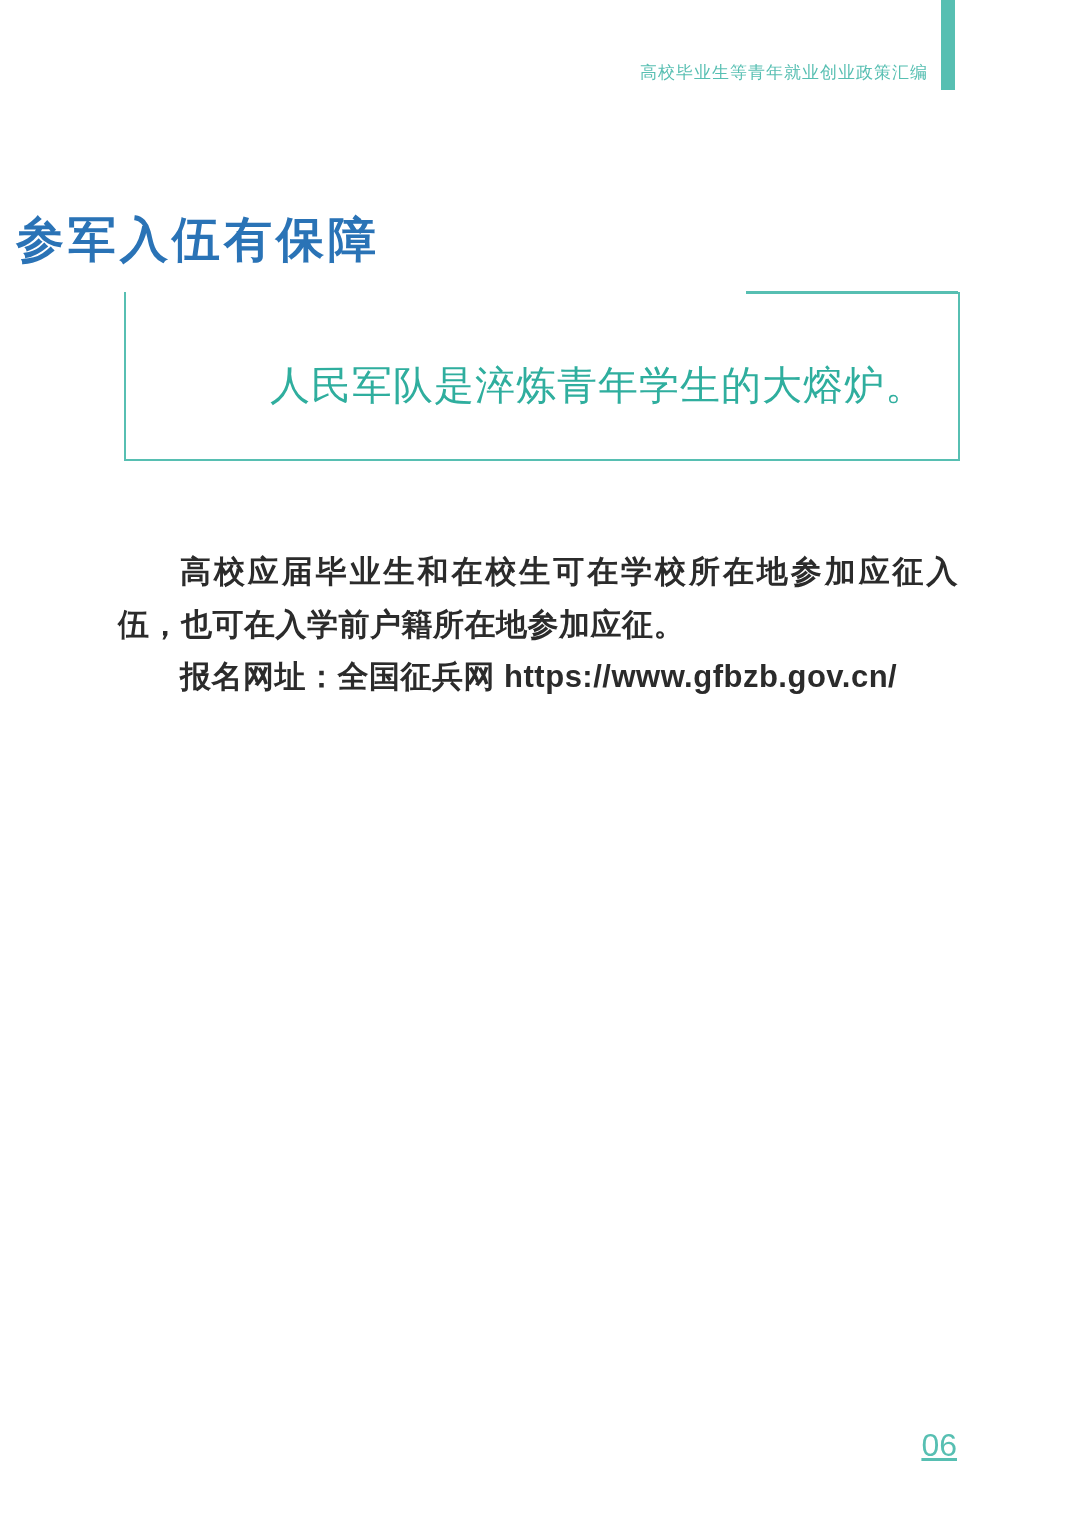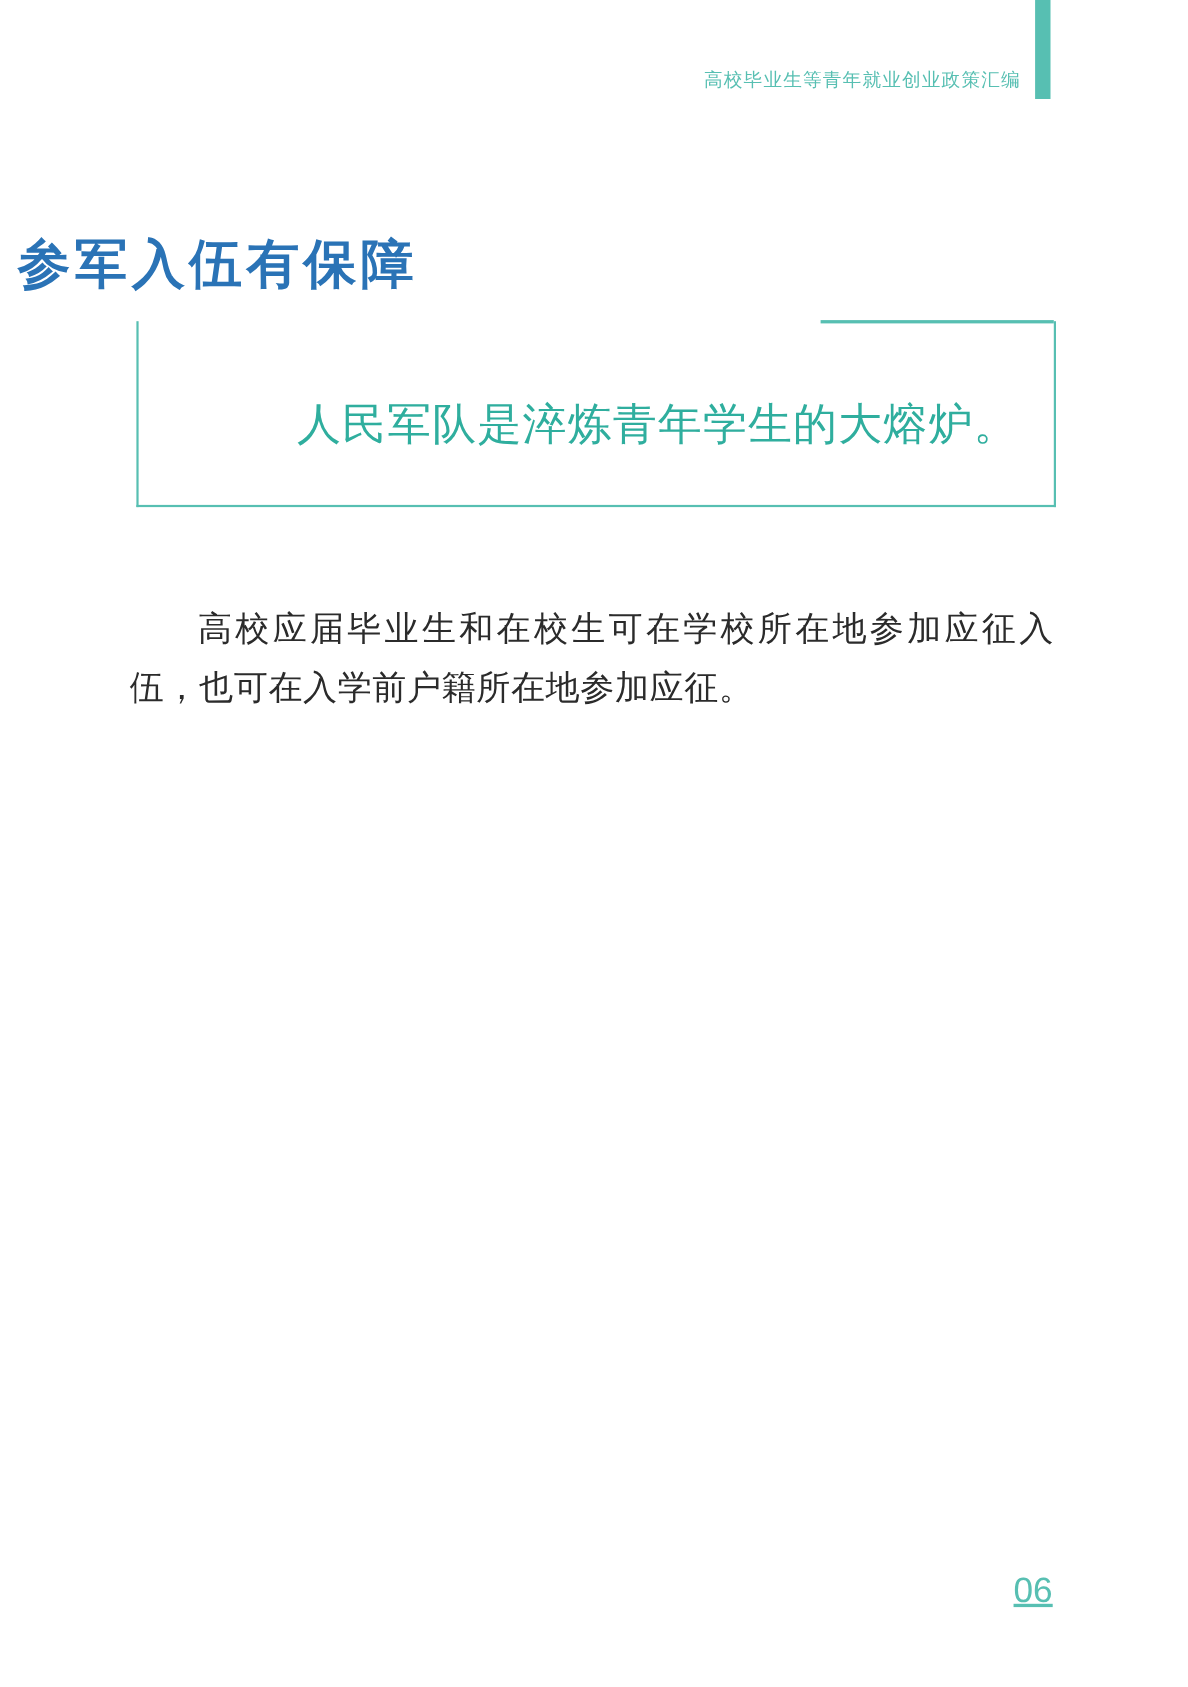--- a/index.html
+++ b/index.html
@@ -89,20 +89,21 @@
     width: 840px;
     color: var(--body-text, #2B2B2B);
   }
   .body-text p.para {
     margin: 0;
     font-size: 31px;
     line-height: 52.5px;
     text-align: justify;
     text-indent: 2em;
     letter-spacing: 0.5px;
+    font-weight: bold;
   }
 
   
   .page-number {
     position: absolute;
     top: 1427px;
     right: 123px;
     font-size: 32px;
     color: var(--accent-teal, #57BFB2);
     text-decoration: underline;
@@ -115,15 +116,16 @@
 <div class="header-title">高校毕业生等青年就业创业政策汇编</div>
 
 <h1 class="page-title">参军入伍有保障</h1>
 
 <div class="quote-box">
   <div class="quote-text">人民军队是淬炼青年学生的大熔炉。</div>
 </div>
 
 <div class="body-text">
     <p class="para">高校应届毕业生和在校生可在学校所在地参加应征入伍，也可在入学前户籍所在地参加应征。</p>
+    <p class="para">报名网址：全国征兵网 https://www.gfbzb.gov.cn/</p>
   </div>
 
 <div class="page-number">06</div>
 
 </body></html>

